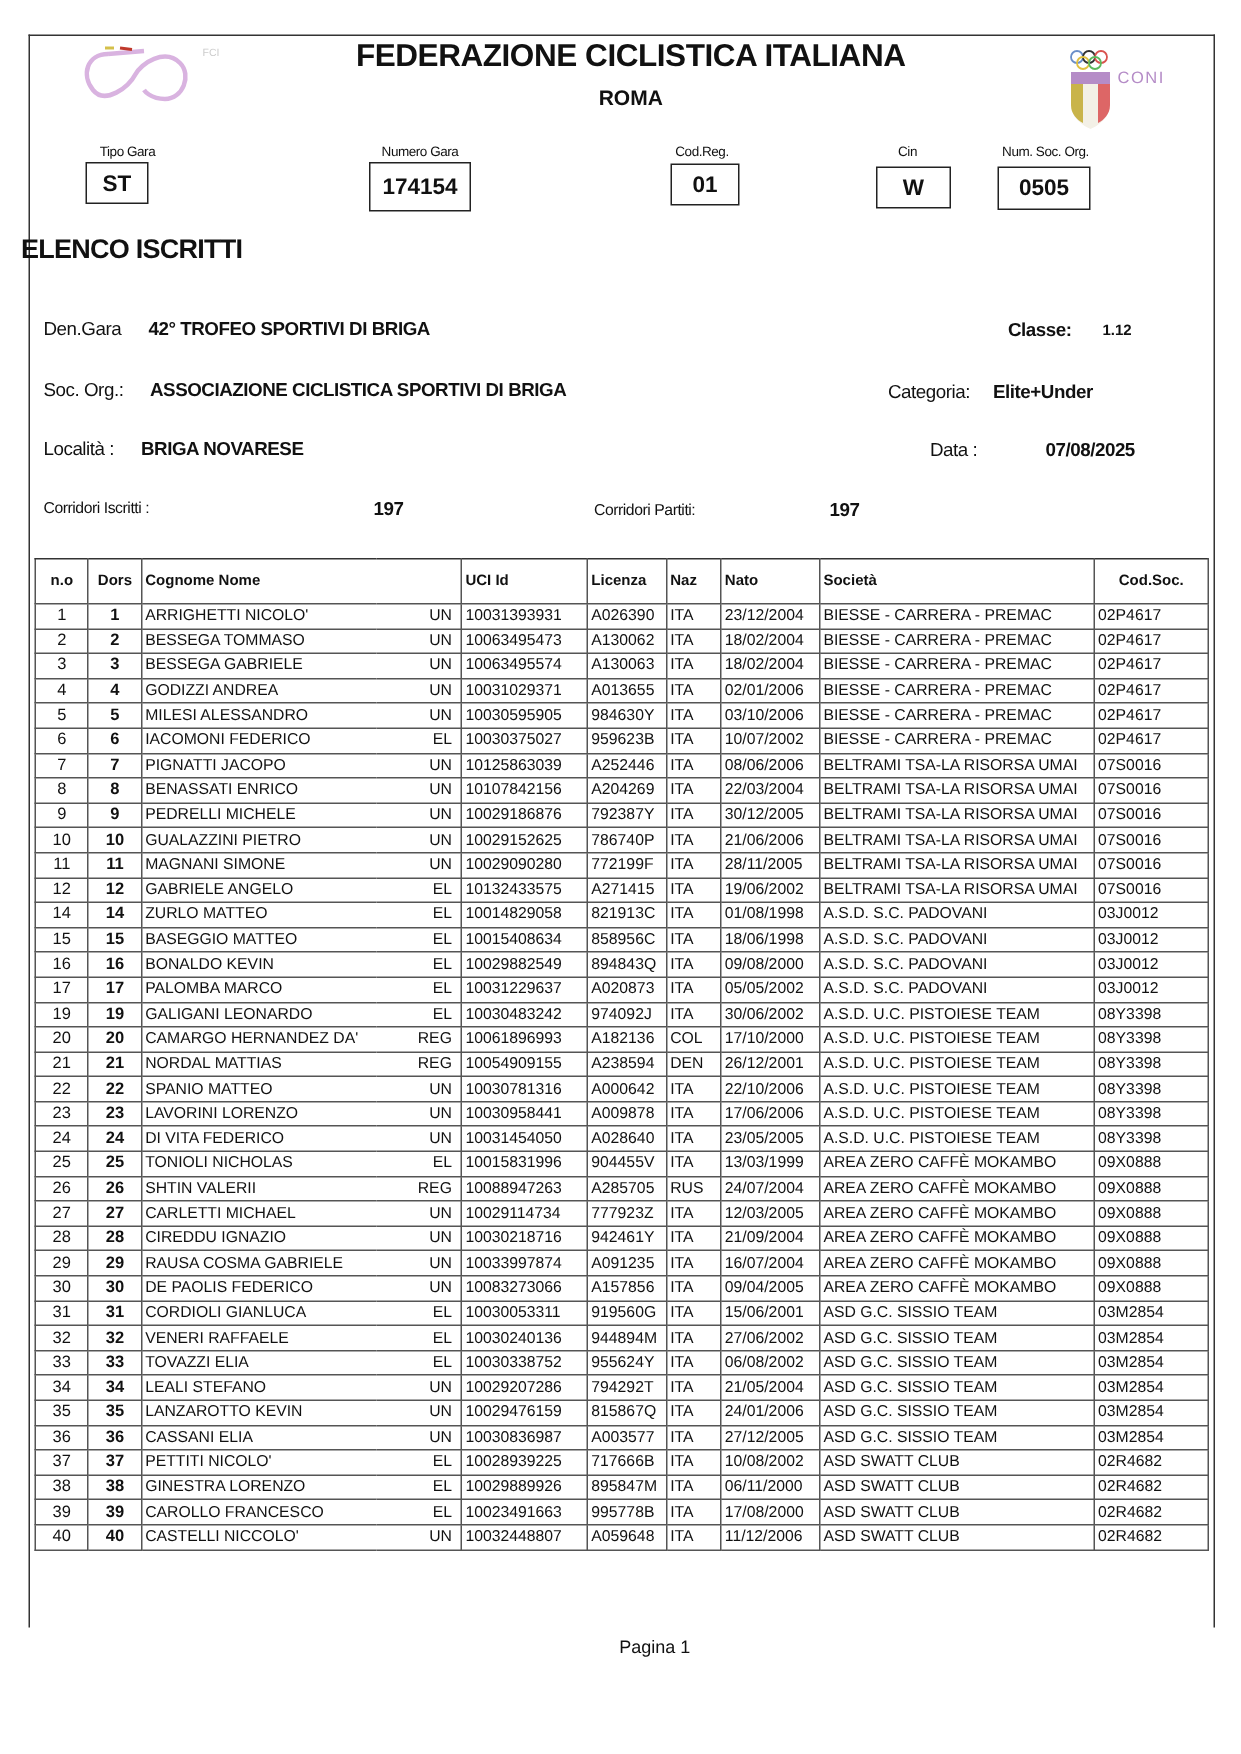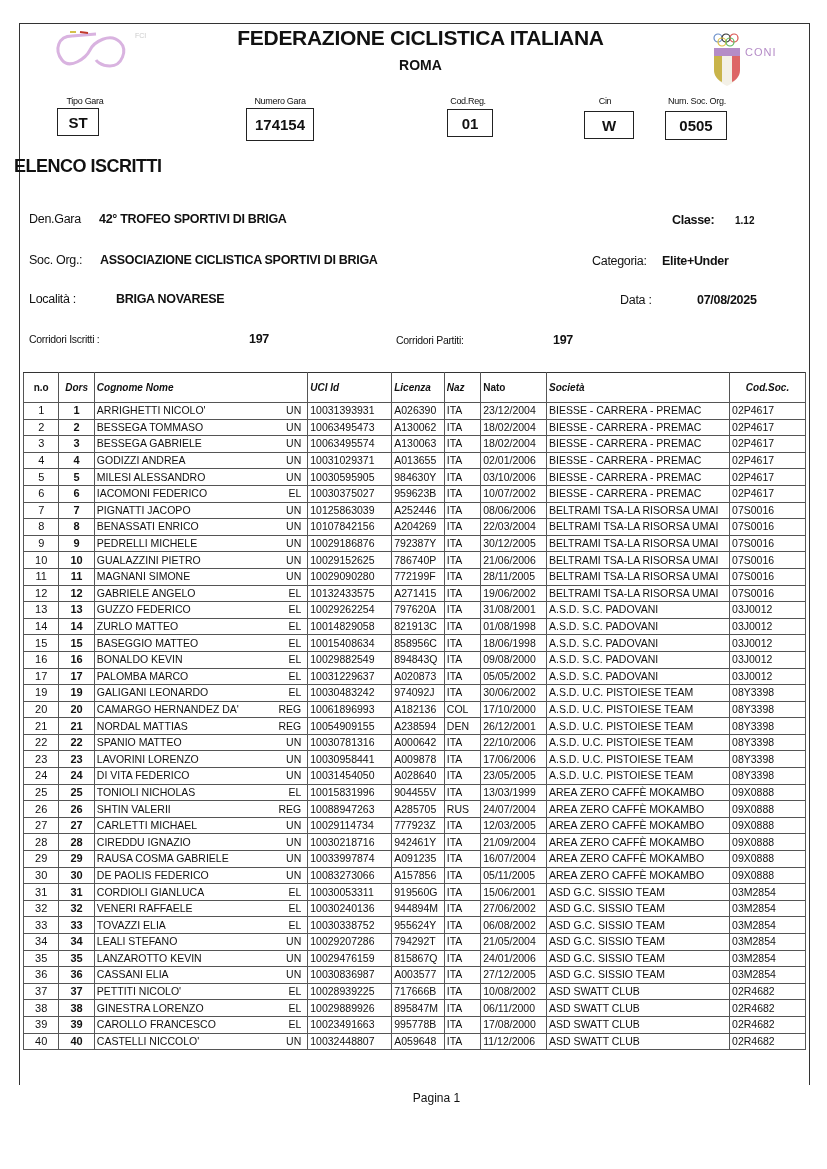--- a/index.html
+++ b/index.html
@@ -12,21 +12,21 @@
   .subtitle { left: 0; width: 827px; top: 57px; text-align: center; font-size: 14px; font-weight: bold; padding-left: 14px; box-sizing: border-box; }
   .coni { left: 712px; top: 30px; width: 80px; height: 60px; }
   .coni-label { left: 745px; top: 46px; font-size: 11px; color: #b58cc7; letter-spacing: 1px; }
   .lbl-small { font-size: 9px; text-align: center; letter-spacing: -0.3px; }
   .box { border: 1.3px solid #222; font-weight: bold; font-size: 15px; display: flex; align-items: center; justify-content: center; box-sizing: border-box; }
   .section-title { left: 0; width: 827px; top: 156px; text-align: left; font-size: 18px; font-weight: bold; letter-spacing: -0.5px; padding-left: 14px; box-sizing: border-box; }
   .meta-label { font-size: 12.5px; letter-spacing: -0.3px; }
   .meta-value { font-size: 12.5px; font-weight: bold; letter-spacing: -0.3px; }
   table.riders { position: absolute; left: 23px; top: 372px; width: 783px; border-collapse: collapse; table-layout: fixed; font-size: 10.5px; border-radius: 24px; }
   table.riders td, table.riders th { border: 1px solid #555; padding: 0 2px; height: 15.6px; line-height: 15px; white-space: nowrap; overflow: hidden; }
-  table.riders th { height: 29px; font-size: 10px; font-style: italic; font-weight: bold; text-align: left; }
+  table.riders th { height: 29px; font-size: 10px; font-weight: bold; text-align: left; }
   table.riders th.c { text-align: center; }
   table.riders th.r { text-align: center; margin-top: 24px; }
   table.riders td.no { text-align: center; font-size: 11px; }
   table.riders td.dors { text-align: center; font-weight: bold; font-size: 11px; }
   table.riders td.name { border-right: none; font-size: 10.5px; }
   table.riders td.cat { border-left: none; text-align: right; padding-right: 6px; font-size: 10.5px; }
   table.riders td.uci, table.riders td.lic, table.riders td.naz, table.riders td.nato, table.riders td.soc, table.riders td.cod { font-size: 10.5px; }
   table.riders tr.head th { border-top: 1.6px solid #333; }
   table.riders { border: 1.6px solid #333; }
   .page-footer { left: 0; width: 827px; top: 1091px; text-align: center; font-size: 12px; padding-left: 14px; box-sizing: border-box; margin-left: 16px; }
@@ -81,21 +81,21 @@
 <div class="abs meta-value" style="left:99px; top:212px;">42° TROFEO SPORTIVI DI BRIGA</div>
 <div class="abs meta-value" style="left:672px; top:213px;">Classe:</div>
 <div class="abs" style="left:735px; top:215px; font-size:10px; font-weight:bold;">1.12</div>
 
 <div class="abs meta-label" style="left:29px; top:253px;">Soc. Org.:</div>
 <div class="abs meta-value" style="left:100px; top:253px;">ASSOCIAZIONE CICLISTICA SPORTIVI DI BRIGA</div>
 <div class="abs meta-label" style="left:592px; top:254px;">Categoria:</div>
 <div class="abs meta-value" style="left:662px; top:254px;">Elite+Under</div>
 
 <div class="abs meta-label" style="left:29px; top:292px;">Località :</div>
-<div class="abs meta-value" style="left:116px; top:292px;">BRIGA NOVARESE</div>
+<div class="abs meta-value" style="left:94px; top:292px;">BRIGA NOVARESE</div>
 <div class="abs meta-label" style="left:620px; top:293px;">Data :</div>
 <div class="abs meta-value" style="left:697px; top:293px;">07/08/2025</div>
 
 <div class="abs meta-label" style="left:29px; top:333px; font-size:10.5px;">Corridori Iscritti :</div>
 <div class="abs meta-value" style="left:249px; top:332px;">197</div>
 <div class="abs meta-label" style="left:396px; top:334px; font-size:10.5px;">Corridori Partiti:</div>
 <div class="abs meta-value" style="left:553px; top:333px;">197</div>
 
 <table class="riders">
   <colgroup>
@@ -262,32 +262,20 @@
         <td class="name">GABRIELE ANGELO</td>
         <td class="cat">EL</td>
         <td class="uci">10132433575</td>
         <td class="lic">A271415</td>
         <td class="naz">ITA</td>
         <td class="nato">19/06/2002</td>
         <td class="soc">BELTRAMI TSA-LA RISORSA UMAI</td>
         <td class="cod">07S0016</td>
       </tr>
       <tr>
-        <td class="no">13</td>
-        <td class="dors">13</td>
-        <td class="name">GUZZO FEDERICO</td>
-        <td class="cat">EL</td>
-        <td class="uci">10029262254</td>
-        <td class="lic">797620A</td>
-        <td class="naz">ITA</td>
-        <td class="nato">31/08/2001</td>
-        <td class="soc">A.S.D. S.C. PADOVANI</td>
-        <td class="cod">03J0012</td>
-      </tr>
-      <tr>
         <td class="no">14</td>
         <td class="dors">14</td>
         <td class="name">ZURLO MATTEO</td>
         <td class="cat">EL</td>
         <td class="uci">10014829058</td>
         <td class="lic">821913C</td>
         <td class="naz">ITA</td>
         <td class="nato">01/08/1998</td>
         <td class="soc">A.S.D. S.C. PADOVANI</td>
         <td class="cod">03J0012</td>
@@ -461,21 +449,21 @@
         <td class="cod">09X0888</td>
       </tr>
       <tr>
         <td class="no">30</td>
         <td class="dors">30</td>
         <td class="name">DE PAOLIS FEDERICO</td>
         <td class="cat">UN</td>
         <td class="uci">10083273066</td>
         <td class="lic">A157856</td>
         <td class="naz">ITA</td>
-        <td class="nato">05/11/2005</td>
+        <td class="nato">09/04/2005</td>
         <td class="soc">AREA ZERO CAFFÈ MOKAMBO</td>
         <td class="cod">09X0888</td>
       </tr>
       <tr>
         <td class="no">31</td>
         <td class="dors">31</td>
         <td class="name">CORDIOLI GIANLUCA</td>
         <td class="cat">EL</td>
         <td class="uci">10030053311</td>
         <td class="lic">919560G</td>

